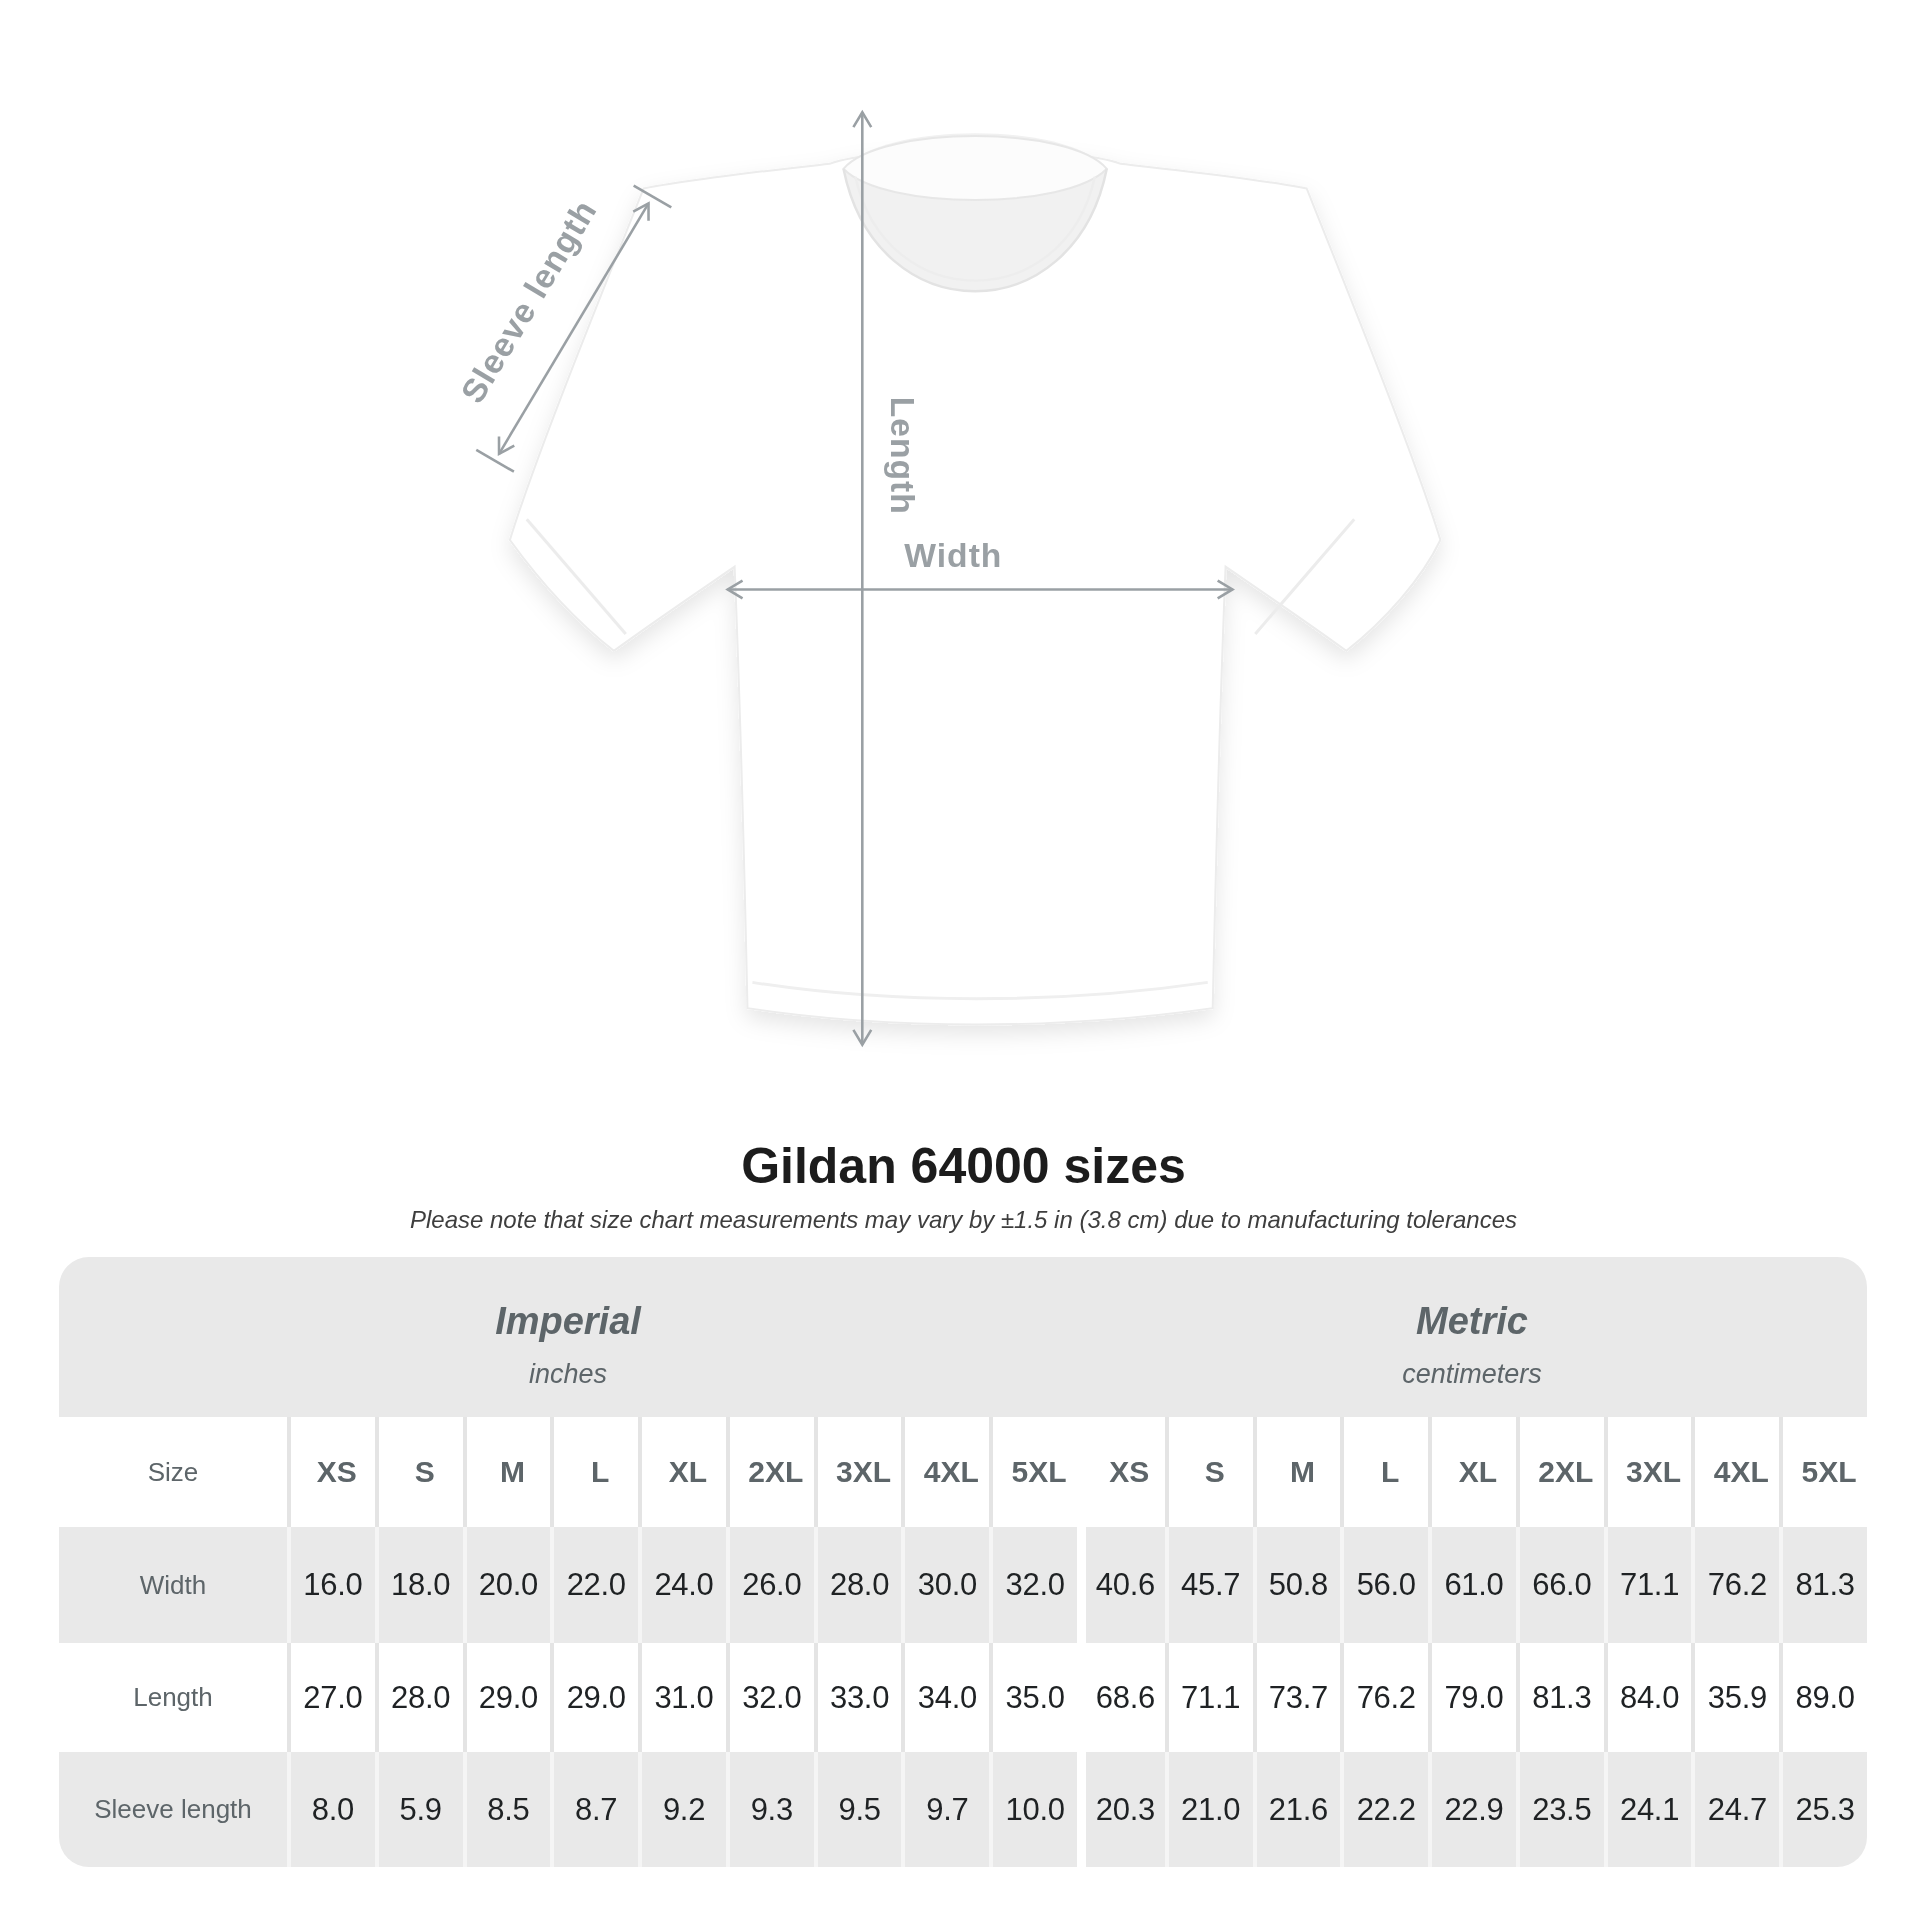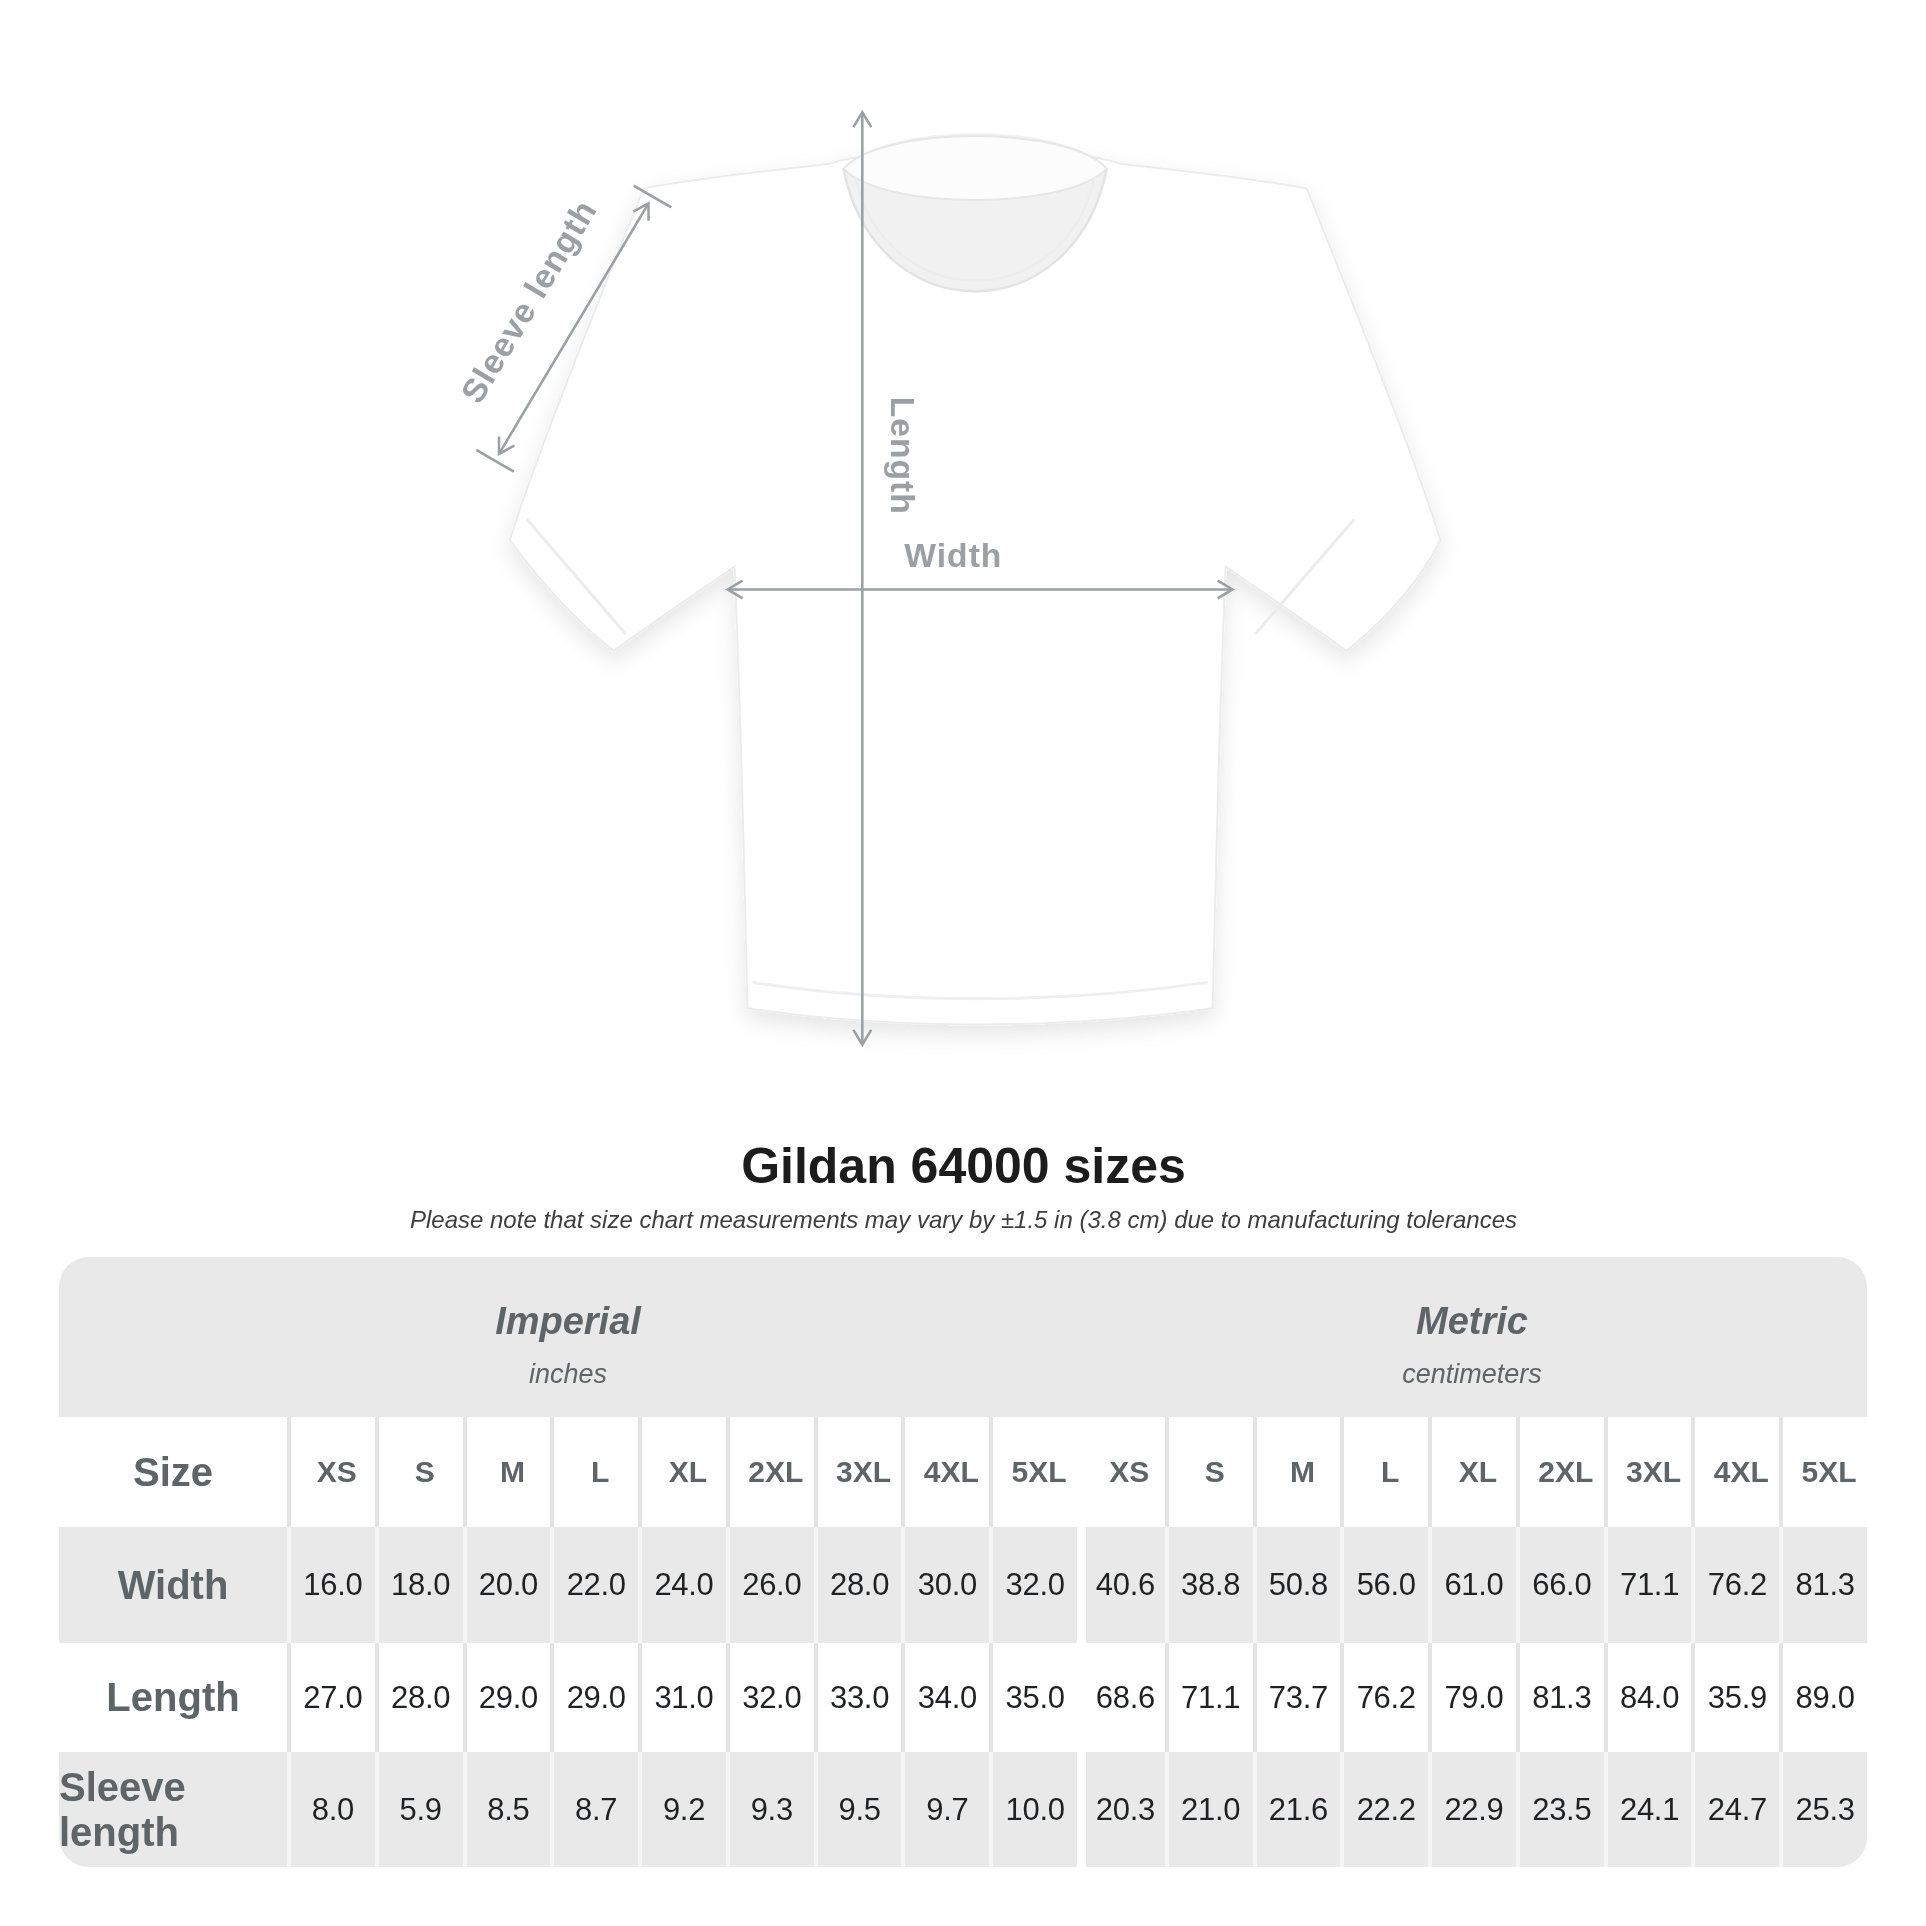--- a/index.html
+++ b/index.html
@@ -28,21 +28,21 @@
     grid-template-rows:160px 110px 116px 109px 115px;
   }
   .tcell{display:flex;align-items:center;justify-content:center;box-sizing:border-box;}
   .band{flex-direction:column;background:var(--band-gray,#e9e9e9);gap:16px;padding-top:15px;}
   .band-left{grid-column:1/11;border-radius:30px 0 0 0;}
   .band-right{grid-column:11/20;border-radius:0 30px 0 0;}
   .band-title{font-size:38px;font-weight:bold;font-style:italic;color:var(--header-text,#596165);}
   .band-unit{font-size:27px;font-style:italic;color:var(--header-text,#596165);}
   .hrow{background:#fff;}
   .sizehead{font-size:30px;font-weight:bold;color:var(--header-text,#676e73);padding-left:8px;}
-  .corner,.label{font-size:40px;font-weight:bold;color:var(--header-text,#5d6569);}
+  .corner,.label{font-size:26px;font-weight:normal;color:var(--header-text,#5d6569);}
   .drow.val{font-size:31px;color:var(--value-text,#1f2224);letter-spacing:-0.3px;}
   .drow.white{background:#fff;}
   .drow.gray{background:var(--row-gray,#e9e9e9);}
   
   .hrow:not(.corner){border-left:4px solid var(--sep-on-white,#e4e4e4);}
   .drow.white:not(.label){border-left:4px solid var(--sep-on-white,#e4e4e4);}
   .drow.gray:not(.label){border-left:4px solid var(--sep-on-gray,#f5f5f5);}
   .section-start{border-left:9px solid var(--section-gap,#fff) !important;}
   .last-row.label{border-radius:0 0 0 30px;}
   .last-row.last-col{border-radius:0 0 30px 0;}
@@ -144,21 +144,21 @@
       <div class="tcell drow val gray">16.0</div>
       <div class="tcell drow val gray">18.0</div>
       <div class="tcell drow val gray">20.0</div>
       <div class="tcell drow val gray">22.0</div>
       <div class="tcell drow val gray">24.0</div>
       <div class="tcell drow val gray">26.0</div>
       <div class="tcell drow val gray">28.0</div>
       <div class="tcell drow val gray">30.0</div>
       <div class="tcell drow val gray">32.0</div>
       <div class="tcell drow val gray section-start">40.6</div>
-      <div class="tcell drow val gray">38.8</div>
+      <div class="tcell drow val gray">45.7</div>
       <div class="tcell drow val gray">50.8</div>
       <div class="tcell drow val gray">56.0</div>
       <div class="tcell drow val gray">61.0</div>
       <div class="tcell drow val gray">66.0</div>
       <div class="tcell drow val gray">71.1</div>
       <div class="tcell drow val gray">76.2</div>
       <div class="tcell drow val gray last-col">81.3</div>
       <div class="tcell drow label white">Length</div>
       <div class="tcell drow val white">27.0</div>
       <div class="tcell drow val white">28.0</div>

